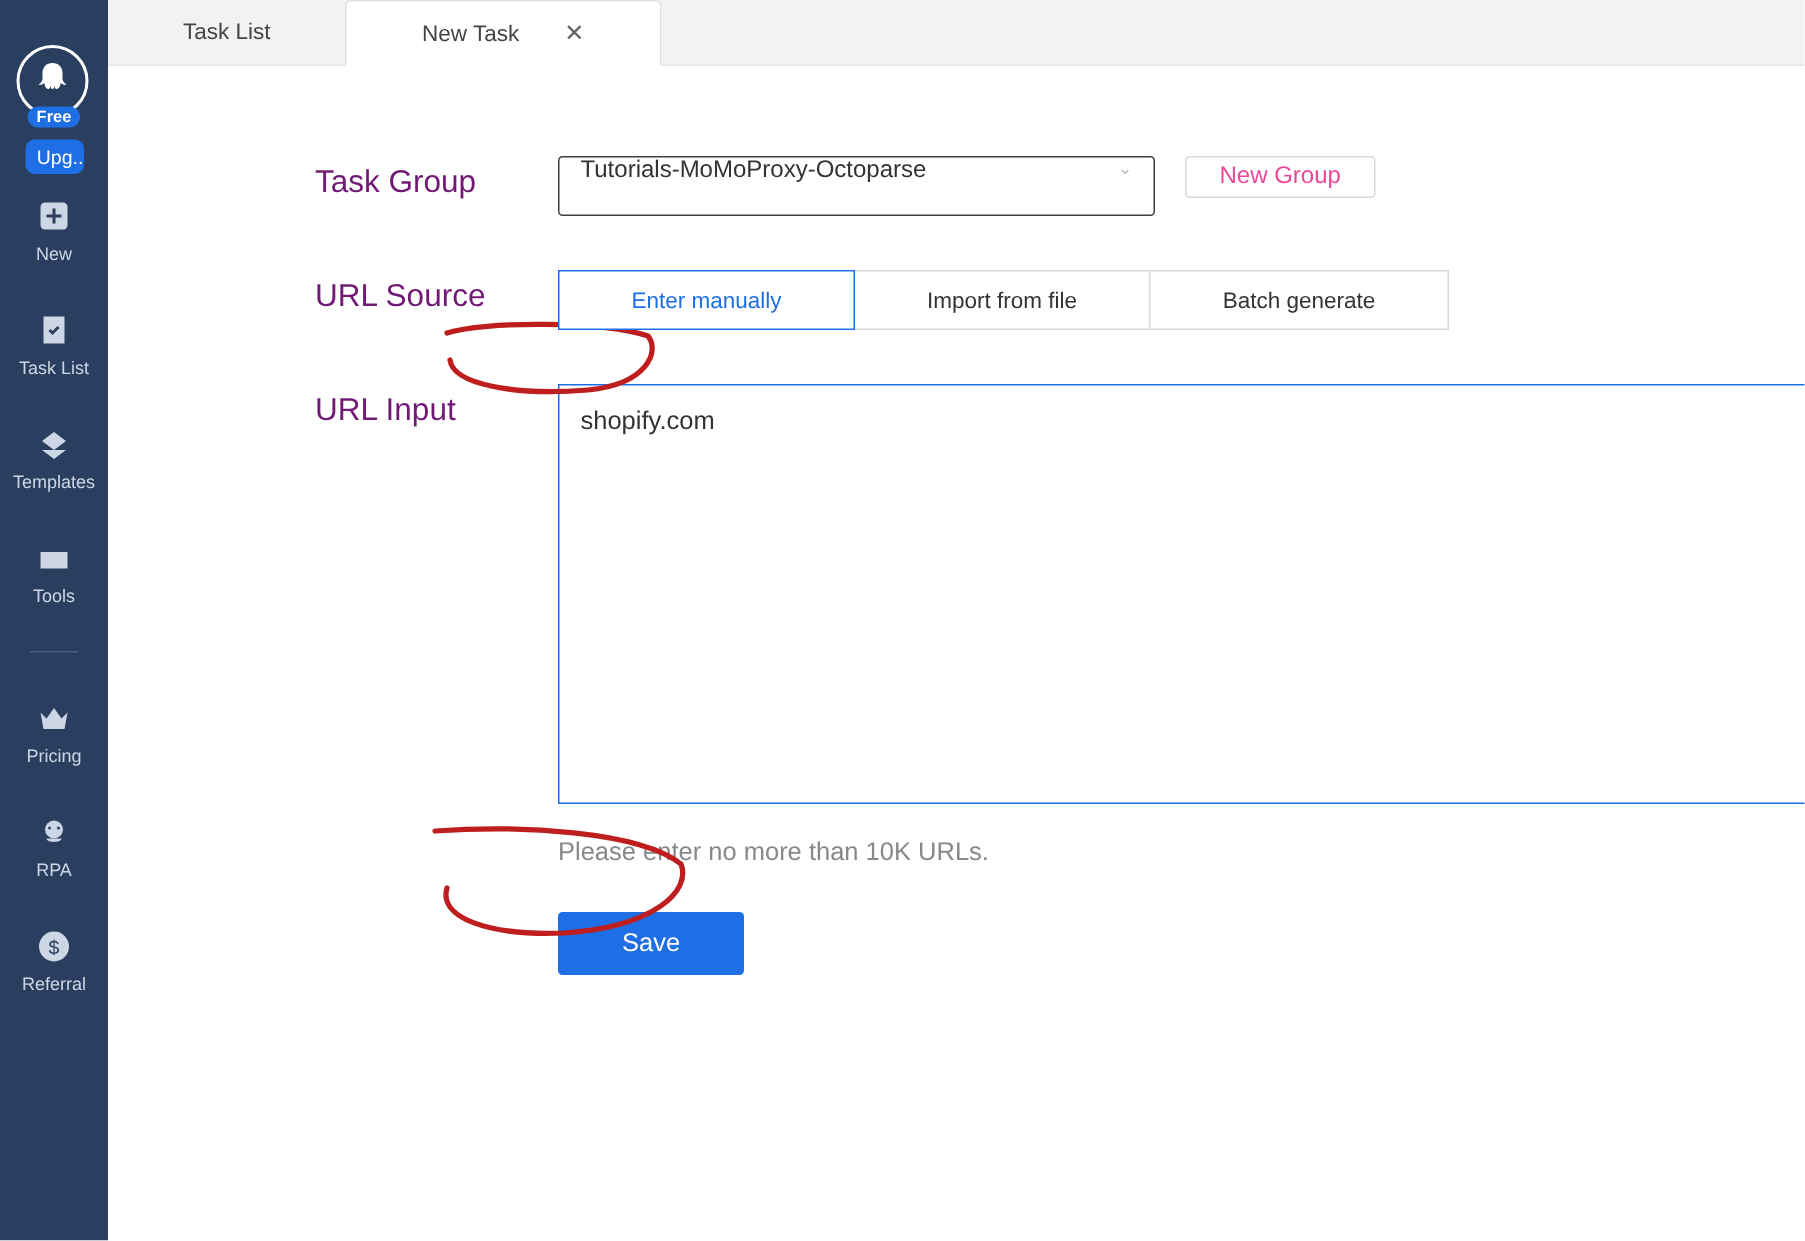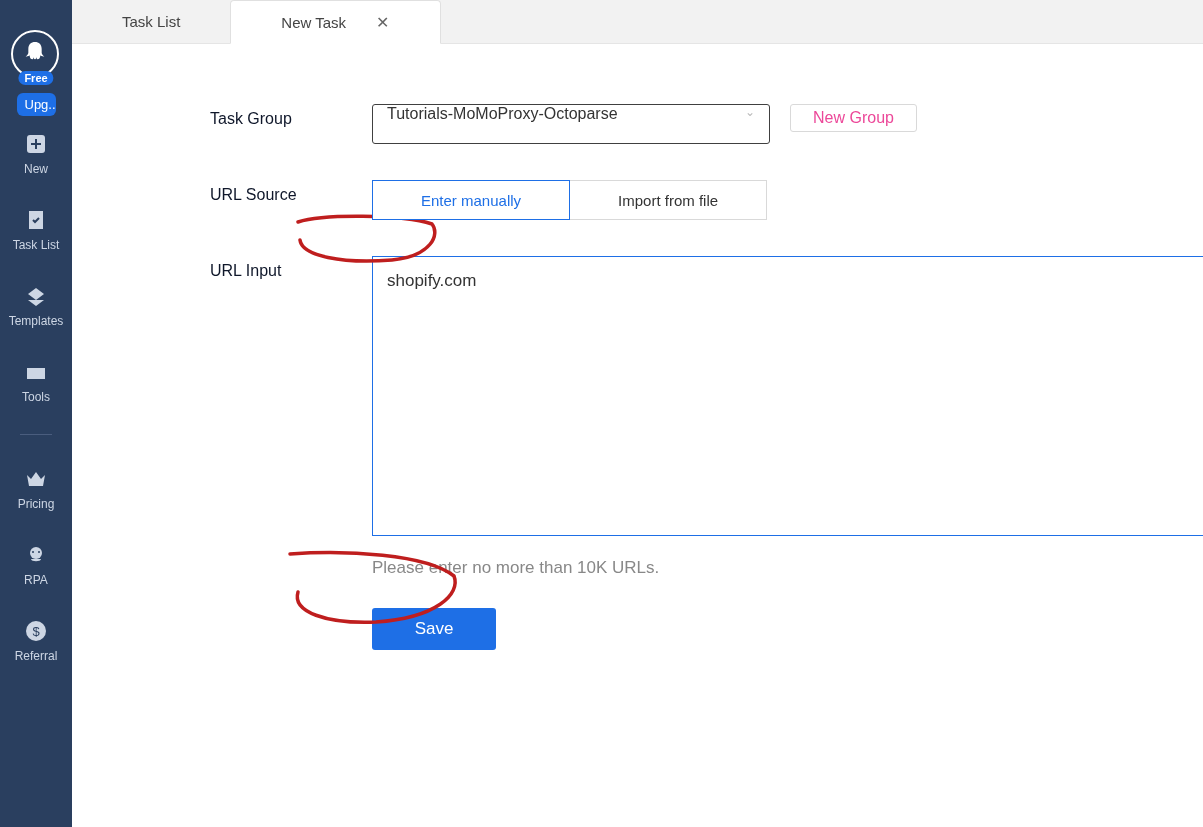--- a/index.html
+++ b/index.html
@@ -113,22 +113,22 @@
   .form-area {
     padding: 60px 0 0 138px;
   }
   .frow {
     display: flex;
     align-items: flex-start;
     margin-bottom: 36px;
   }
   .flabel {
     width: 162px;
-    font-size: 16px;
-    color: #0f172a;
+    font-size: 21px;
+    color: #701a75;
     padding-top: 6px;
   }
   .select-box {
     width: 398px; height: 40px;
     border: 1px solid #404040;
     border-radius: 3px;
     display: flex; align-items: flex-start; justify-content: space-between;
     padding: 0 14px;
     font-size: 16px;
     color: #333;
@@ -298,20 +298,21 @@
           <span class="chev">⌄</span>
         </div>
         <button class="btn-outline">New Group</button>
       </div>
 
       <div class="frow">
         <div class="flabel">URL Source</div>
         <div class="seg-group">
           <button class="seg-btn active">Enter manually</button>
           <button class="seg-btn">Import from file</button>
+          <button class="seg-btn">Batch generate</button>
         </div>
       </div>
 
       <div class="frow" style="margin-bottom:0;">
         <div class="flabel">URL Input</div>
         <textarea class="url-textarea" style="">shopify.com</textarea>
       </div>
     </div>
 
     <div class="hint">Please enter no more than 10K URLs.</div>

